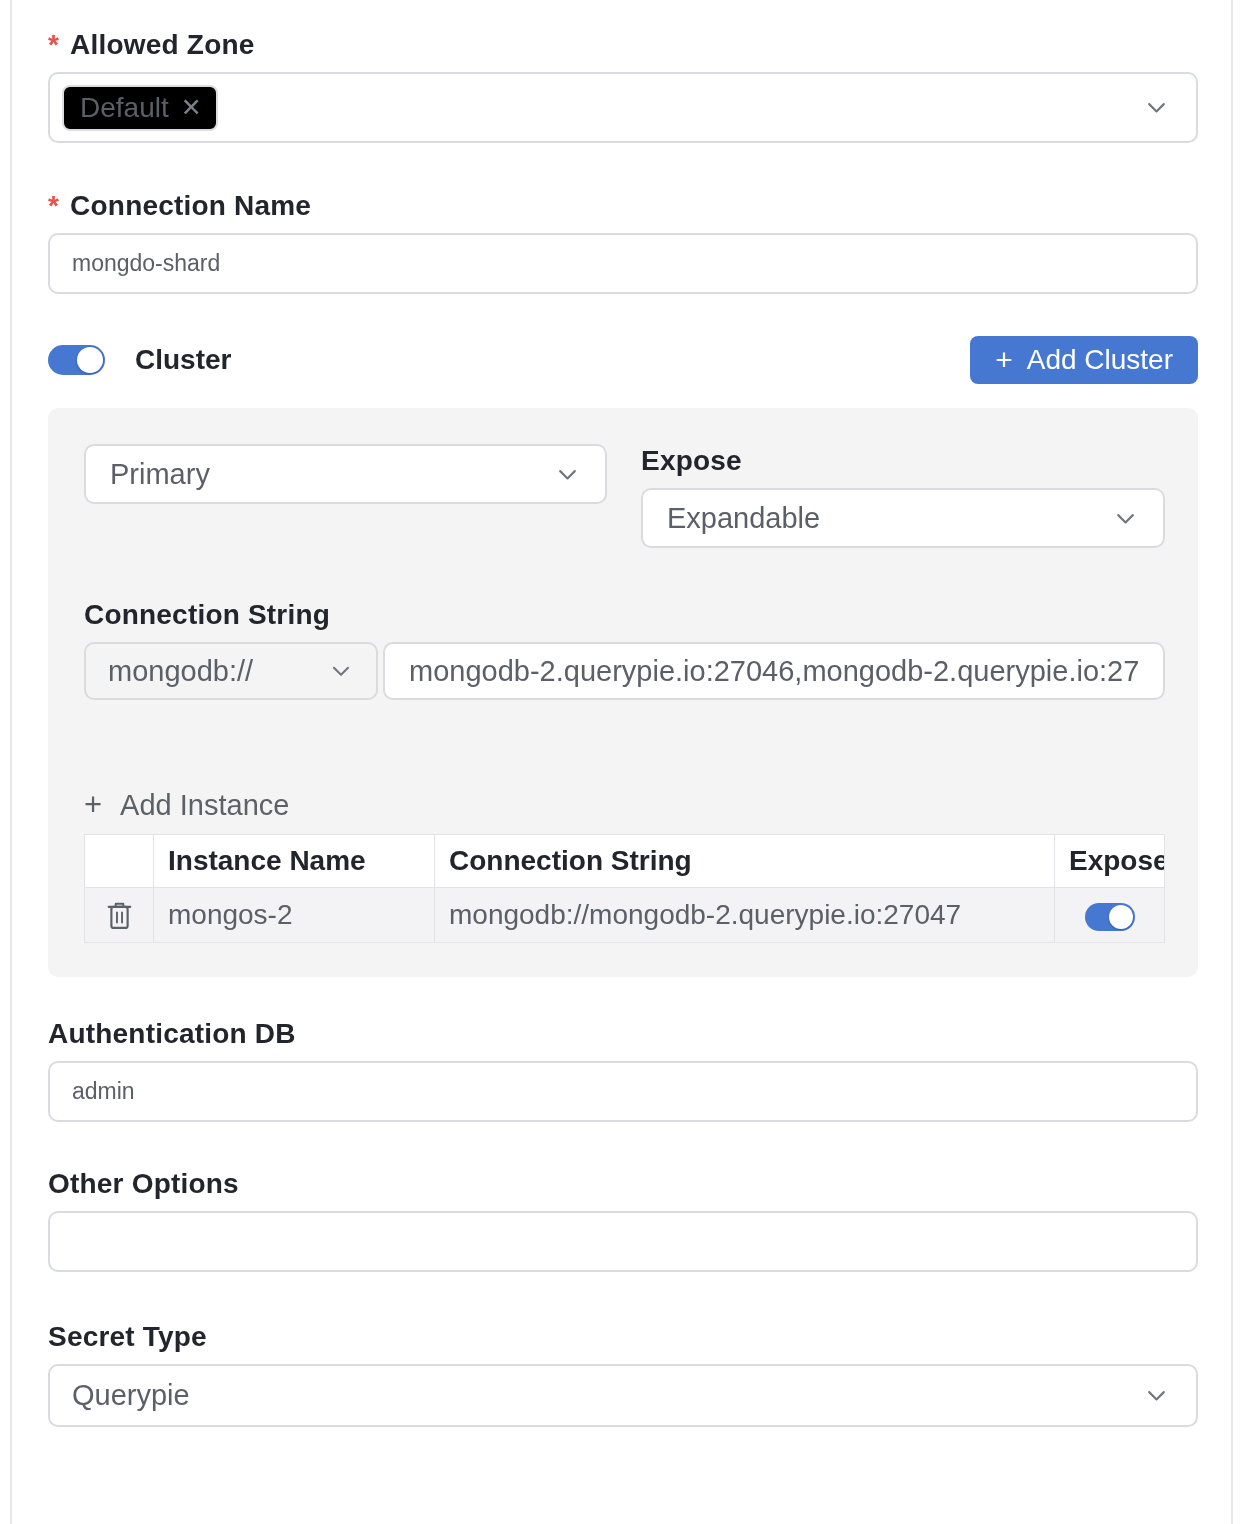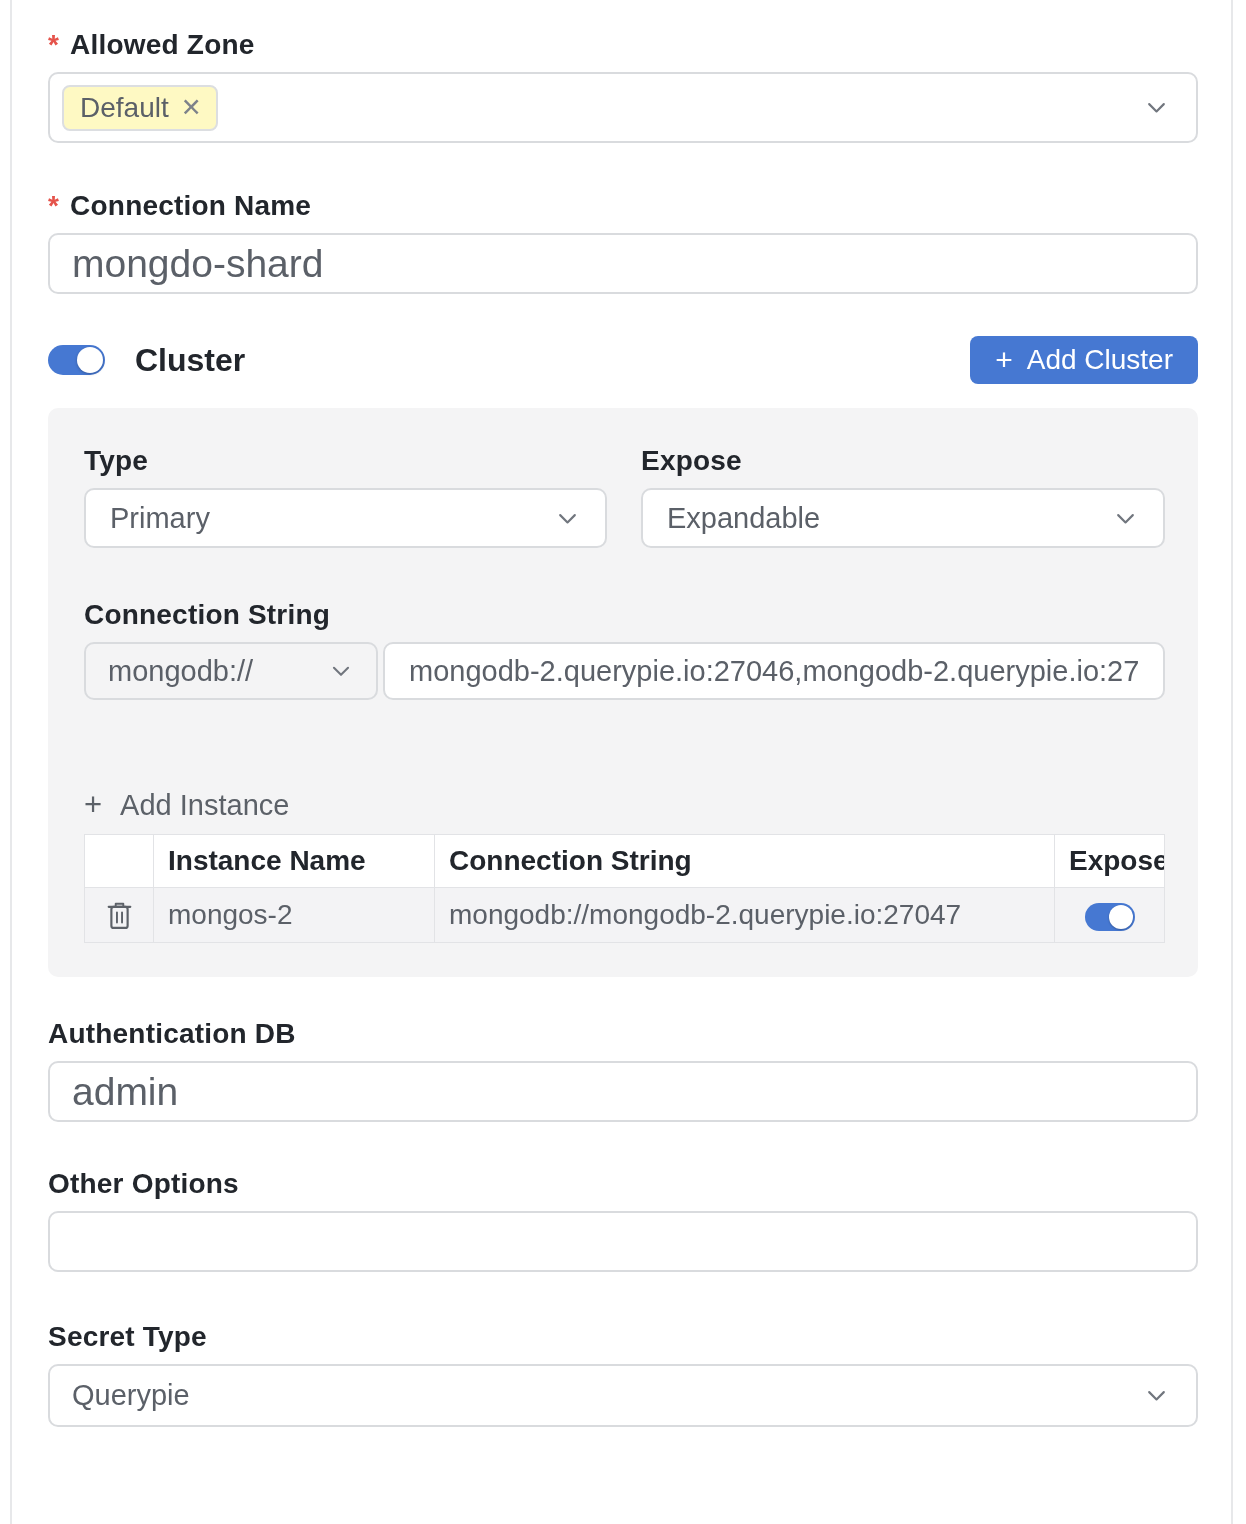--- a/index.html
+++ b/index.html
@@ -26,43 +26,43 @@
   .box {
     border:2px solid #d9dbde; border-radius:10px; background:#fff;
     display:flex; align-items:center;
     font-size:29px; color:#5b6068;
   }
   .chev { flex:none; }
   
   .select-tall { height:71px; padding:0 26px 0 12px; justify-content:space-between; cursor:pointer; }
   .tag {
     height:46px; display:inline-flex; align-items:center; gap:12px;
-    background:#fef9c3; border:2px solid #dcdee1; border-radius:8px;
+    background:#000000; border:2px solid #dcdee1; border-radius:8px;
     padding:0 14px 0 16px; font-size:28px; color:#5b6068;
   }
   .tag-x { color:#7d828a; font-size:25px; line-height:1; cursor:pointer; }
   
   .tinput {
     width:100%; height:61px; border:2px solid #d9dbde; border-radius:10px;
-    font-family:inherit; font-size:39px; color:#5b6068; padding:0 22px;
+    font-family:inherit; font-size:23px; color:#5b6068; padding:0 22px;
     background:#fff; outline:none; display:block;
   }
   .sec-conn { margin-top:46px; }
   
   .cluster-row { margin-top:42px; display:flex; align-items:center; justify-content:space-between; height:48px; }
   .cluster-left { display:flex; align-items:center; gap:30px; }
   .switch {
     width:57px; height:30px; border-radius:16px; background:#4678d2;
     position:relative; flex:none; cursor:pointer;
   }
   .switch::after {
     content:""; position:absolute; top:2px; right:2px; width:26px; height:26px;
     border-radius:50%; background:#fff; box-shadow:0 1px 3px rgba(0,0,0,.25);
   }
-  .switch-label { font-size:32px; font-weight:700; color:#22262c; }
+  .switch-label { font-size:28px; font-weight:700; color:#22262c; }
   .btn-primary {
     display:flex; align-items:center; gap:14px; height:48px; padding:0 25px;
     background:#4678d2; border:none; border-radius:8px; cursor:pointer;
     color:#fff; font-family:inherit; font-size:28px; font-weight:400;
   }
   .btn-plus { font-size:30px; font-weight:300; line-height:1; }
   
   .panel {
     margin-top:24px; background:#f4f4f5; border-radius:10px;
     padding:36px 33px 34px 36px;
@@ -145,21 +145,20 @@
     <button class="btn-primary">
       <span class="btn-plus">+</span>
       <span>Add Cluster</span>
     </button>
   </div>
 
   <div class="panel">
 
     <div class="two-col">
       <div>
-        <div class="label">Type</div>
         <div class="box select">
           <span>Primary</span>
           <svg class="chev" width="27" height="27" viewBox="0 0 24 24">
               <path d="M5.5 9l6.5 6.5L18.5 9" fill="none" stroke="#71767e" stroke-width="1.9" stroke-linecap="round" stroke-linejoin="round"></path>
             </svg>
         </div>
       </div>
       <div>
         <div class="label">Expose</div>
         <div class="box select">

